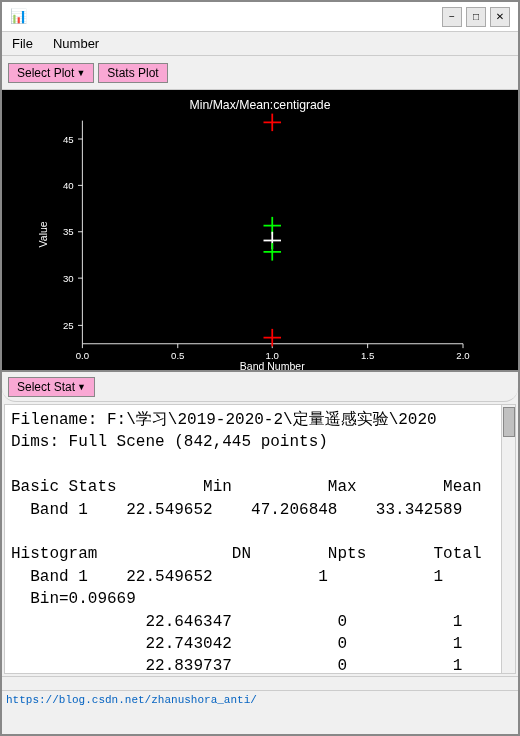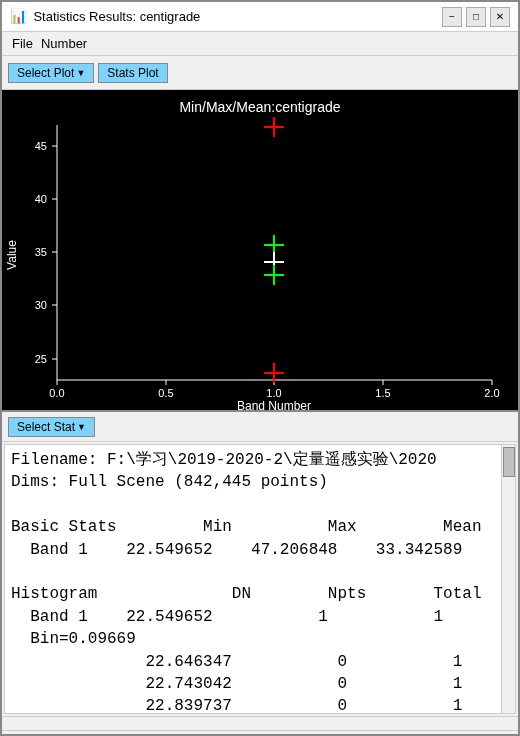--- a/index.html
+++ b/index.html
@@ -47,20 +47,21 @@
       justify-content: center;
       font-size: 10px;
     }
 
     
     .menu-bar {
       background: #f0f0f0;
       border-bottom: 1px solid #ccc;
       padding: 2px 6px;
       display: flex;
+      gap: 12px;
       height: 24px;
       align-items: center;
     }
     .menu-item {
       font-size: 13px;
       font-family: Arial, sans-serif;
       cursor: pointer;
       padding: 1px 4px;
     }
 
@@ -68,59 +69,60 @@
     .toolbar {
       background: #f0f0f0;
       padding: 4px 6px;
       display: flex;
       gap: 4px;
       border-bottom: 1px solid #ccc;
       height: 34px;
       align-items: center;
     }
     .toolbar-btn {
-      background: #7dd3fc;
+      background: #f9a8d4;
       border: 1px solid #888;
       padding: 2px 8px;
       cursor: pointer;
       font-size: 12px;
       font-family: Arial, sans-serif;
       display: flex;
       align-items: center;
       gap: 2px;
     }
     .dropdown-arrow {
       font-size: 9px;
     }
 
     
     .plot-area {
       background: #000;
       width: 100%;
-      height: 320px;
+      height: 280px;
       position: relative;
       overflow: hidden;
     }
 
     .plot-canvas {
       width: 100%;
       height: 100%;
     }
 
     
     .stats-panel {
       background: #f0f0f0;
       border-top: 2px solid #888;
     }
     .stats-toolbar {
       padding: 4px 6px;
       border-bottom: 1px solid #ccc;
       height: 30px;
       display: flex;
       align-items: center;
+      border-radius: 14px;
     }
     .stats-content {
       background: #fff;
       border: 1px solid #ccc;
       margin: 2px;
       height: 270px;
       overflow: hidden;
       font-family: 'Courier New', monospace;
       font-size: 16px;
       padding: 4px 6px;
@@ -164,21 +166,20 @@
       display: flex;
       align-items: center;
     }
   </style>
 </head>
 <body>
 
 <div class="title-bar">
   <div class="title-bar-left">
     <span style="font-size:14px;">📊</span>
-    <span class="title-bar-title">Statistics Results: centigrade</span>
   </div>
   <div class="title-bar-controls">
     <button class="title-bar-btn">−</button>
     <button class="title-bar-btn">□</button>
     <button class="title-bar-btn">✕</button>
   </div>
 </div>
 
 <div class="menu-bar">
   <span class="menu-item">File</span>

